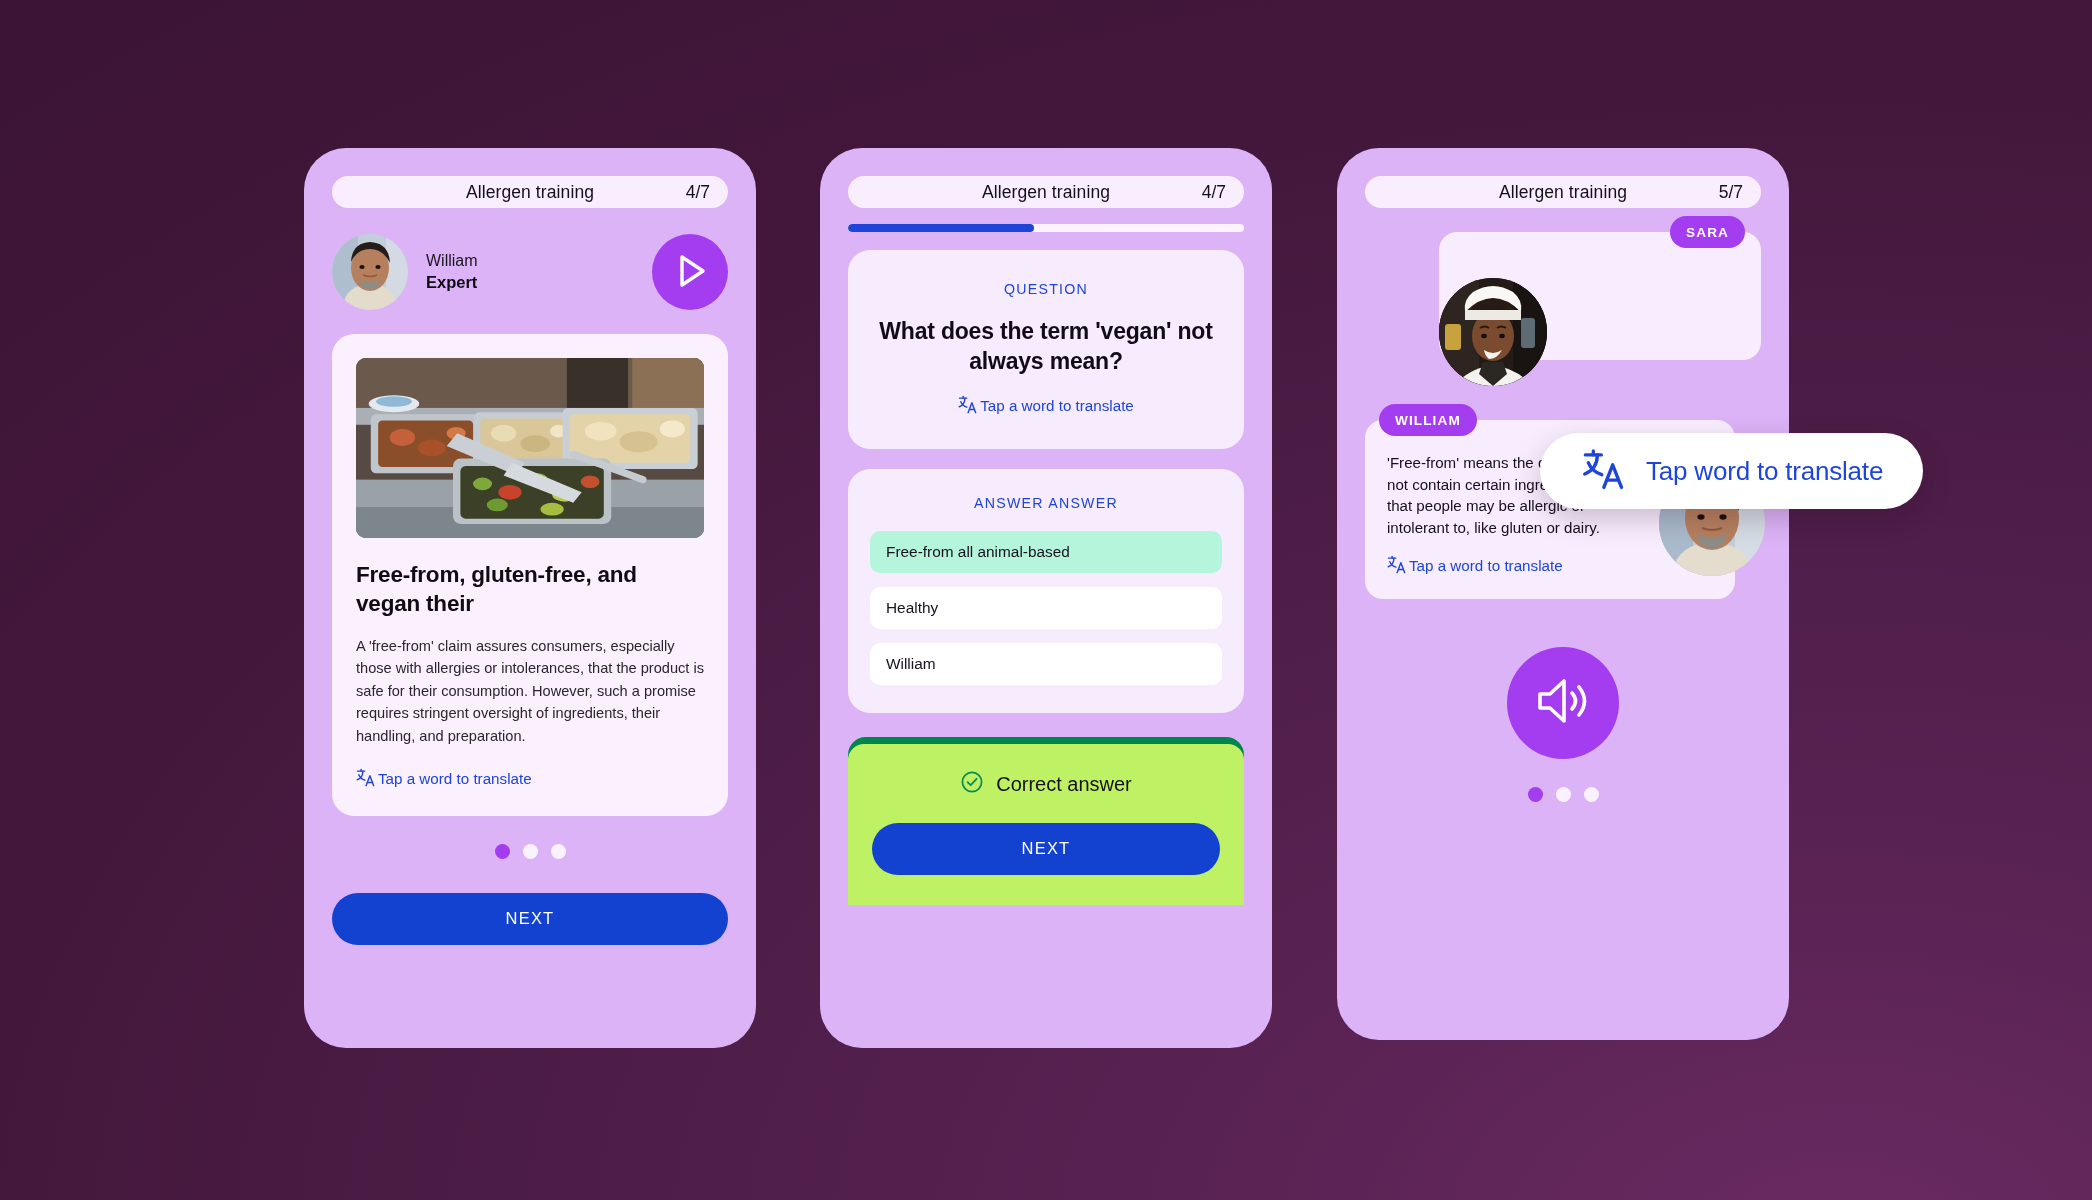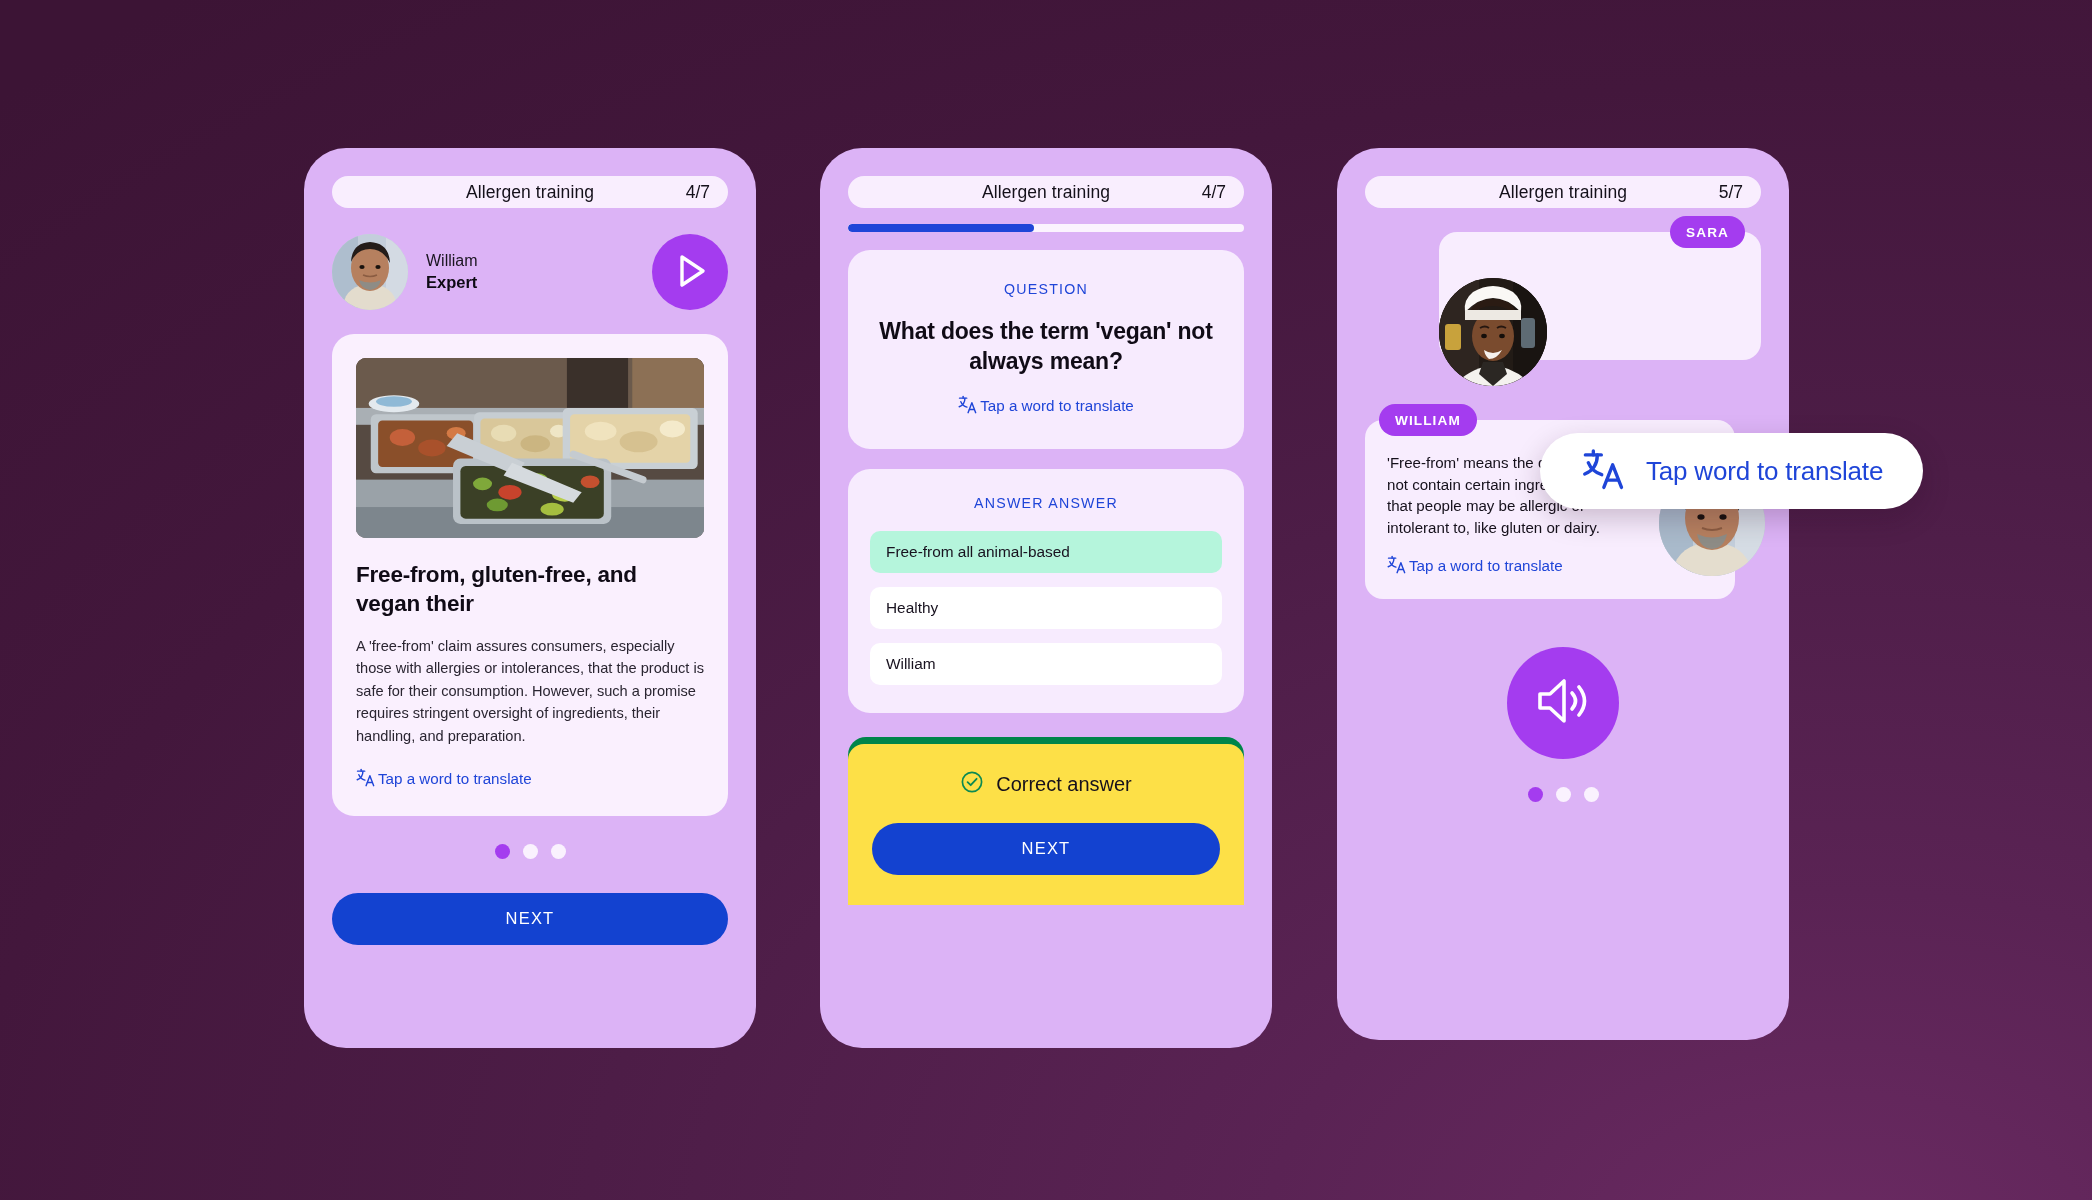--- a/index.html
+++ b/index.html
@@ -212,21 +212,21 @@
   .answer.selected { background: #B5F5DC; }
 
   
   .feedback-wrap {
     margin-top: 24px;
     background: #00854A;
     border-radius: 18px 18px 0 0;
     padding-top: 7px;
   }
   .feedback-card {
-    background: #fde047;
+    background: #bef264;
     border-radius: 16px 16px 0 0;
     padding: 26px 24px 30px 24px;
   }
   .feedback-row {
     display: flex;
     align-items: center;
     justify-content: center;
     gap: 12px;
     font-size: 20px;
     color: #16111C;

